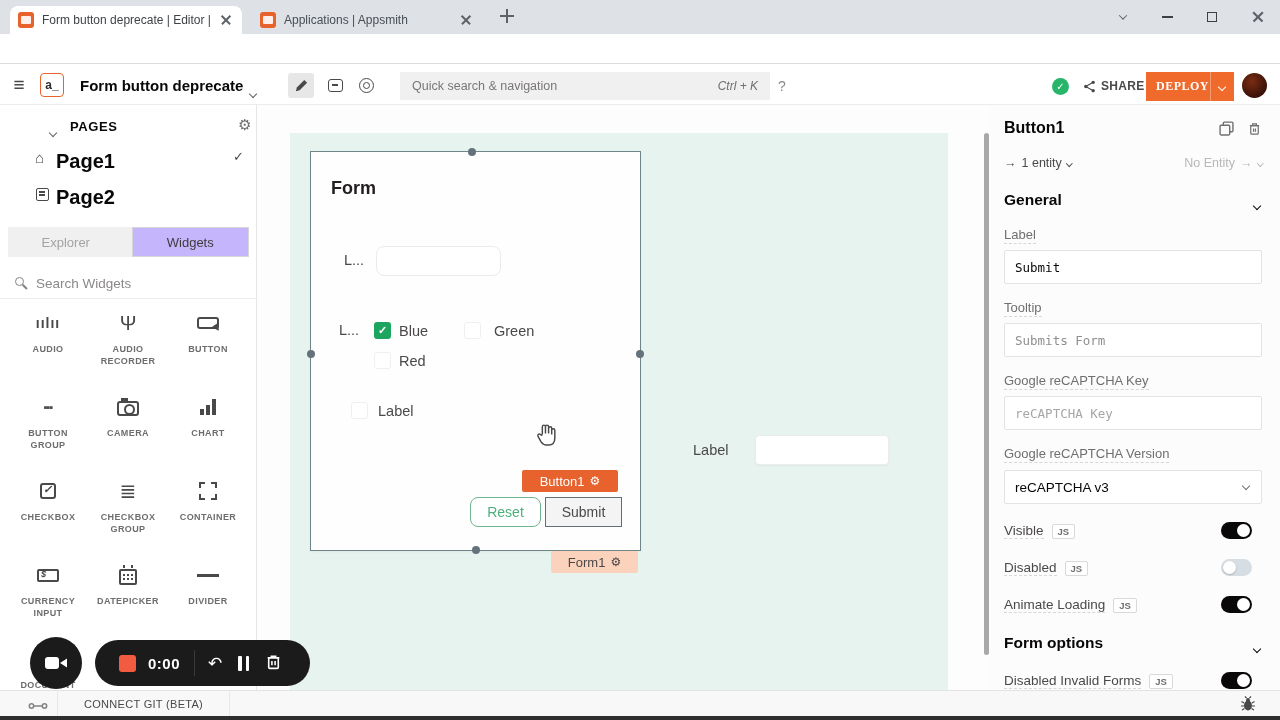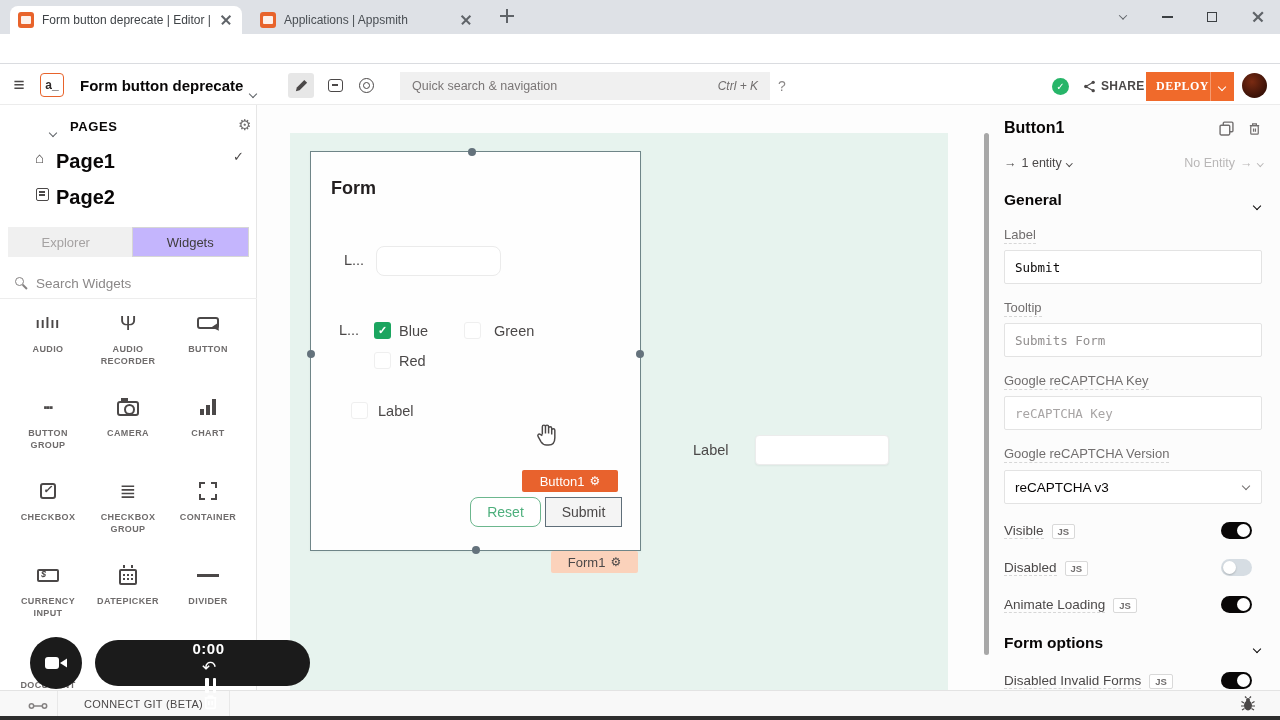--- a/index.html
+++ b/index.html
@@ -168,21 +168,21 @@
   .tgl-label { font-size:13.5px; color:#4b4848; border-bottom:1px dashed #d7d7d7; }
   .jsbadge { margin-left:8px; border:1px solid #d9d9d9; background:#fff; border-radius:2px; font-size:9.5px; font-weight:bold; color:#716e6e; padding:1px 5px; }
   .switch { position:absolute; right:10px; top:1px; width:31px; height:17px; border-radius:9px; }
   .switch.on { background:#090707; }
   .switch.on::after { content:""; position:absolute; right:2px; top:2px; width:13px; height:13px; border-radius:50%; background:#fff; }
   .switch.off { background:#d6dde3; }
   .switch.off::after { content:""; position:absolute; left:2px; top:2px; width:13px; height:13px; border-radius:50%; background:#fff; box-shadow:0 1px 2px rgba(0,0,0,.2); }
 
   
   .rec-circle { position:absolute; left:30px; top:637px; width:52px; height:52px; border-radius:50%; background:#1b1b1b; display:flex; align-items:center; justify-content:center; z-index:60; }
-  .rec-pill { position:absolute; left:95px; top:640px; width:215px; height:46px; border-radius:23px; background:#1b1b1b; display:flex; align-items:center; z-index:60;flex-direction:column; }
+  .rec-pill { position:absolute; left:95px; top:640px; width:215px; height:46px; border-radius:23px; background:#1b1b1b; display:flex; align-items:center; z-index:60; }
   .rec-stop { width:17px; height:17px; border-radius:3px; background:#f15b40; margin-left:24px; }
   .rec-time { color:#fff; font-size:15px; font-weight:bold; margin-left:12px; letter-spacing:.5px; }
   .rec-sep { width:1px; height:26px; background:#3a3a3a; margin-left:14px; }
   .rec-undo { color:#fff; font-size:17px; margin-left:13px; }
   .rec-pause { display:flex; gap:4px; margin-left:16px; }
   .rec-pause span { width:3.5px; height:15px; background:#fff; border-radius:1px; }
   .rec-trash { margin-left:16px; }
 
   
   .statusbar { position:absolute; left:0; top:690px; width:1280px; height:26px; background:#f8f8f8; border-top:1px solid #e3e3e3; z-index:50; }

